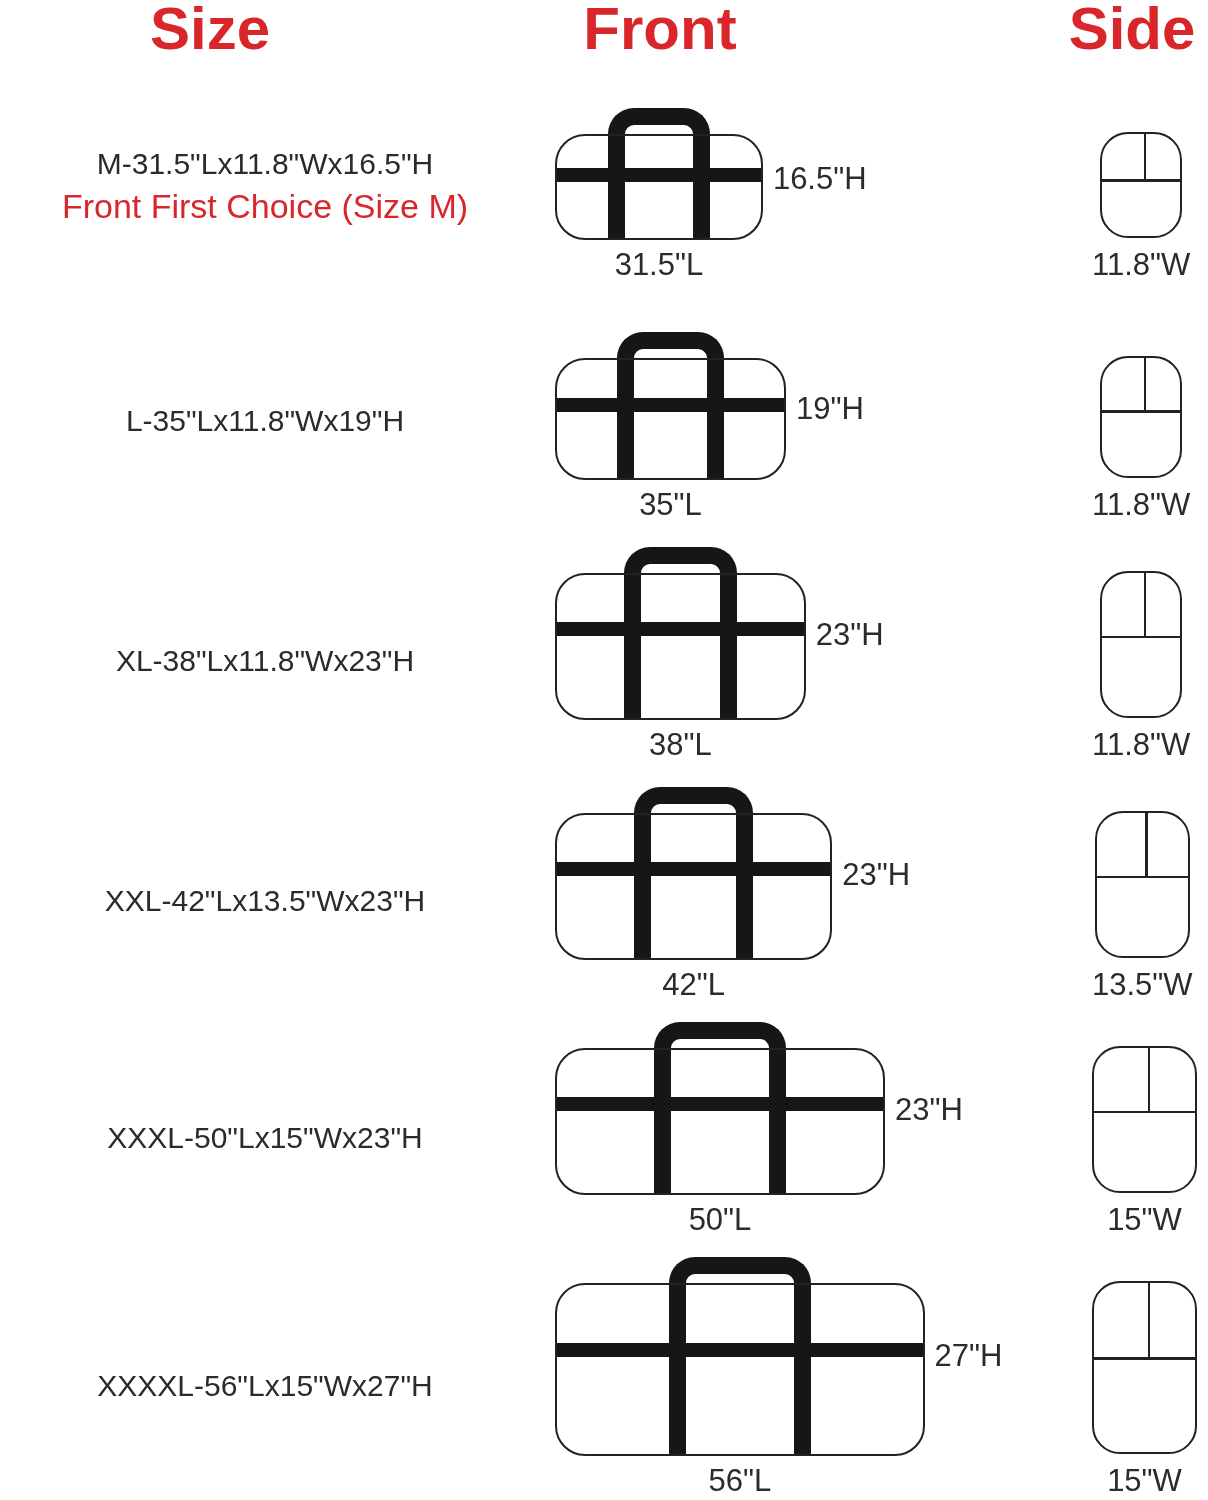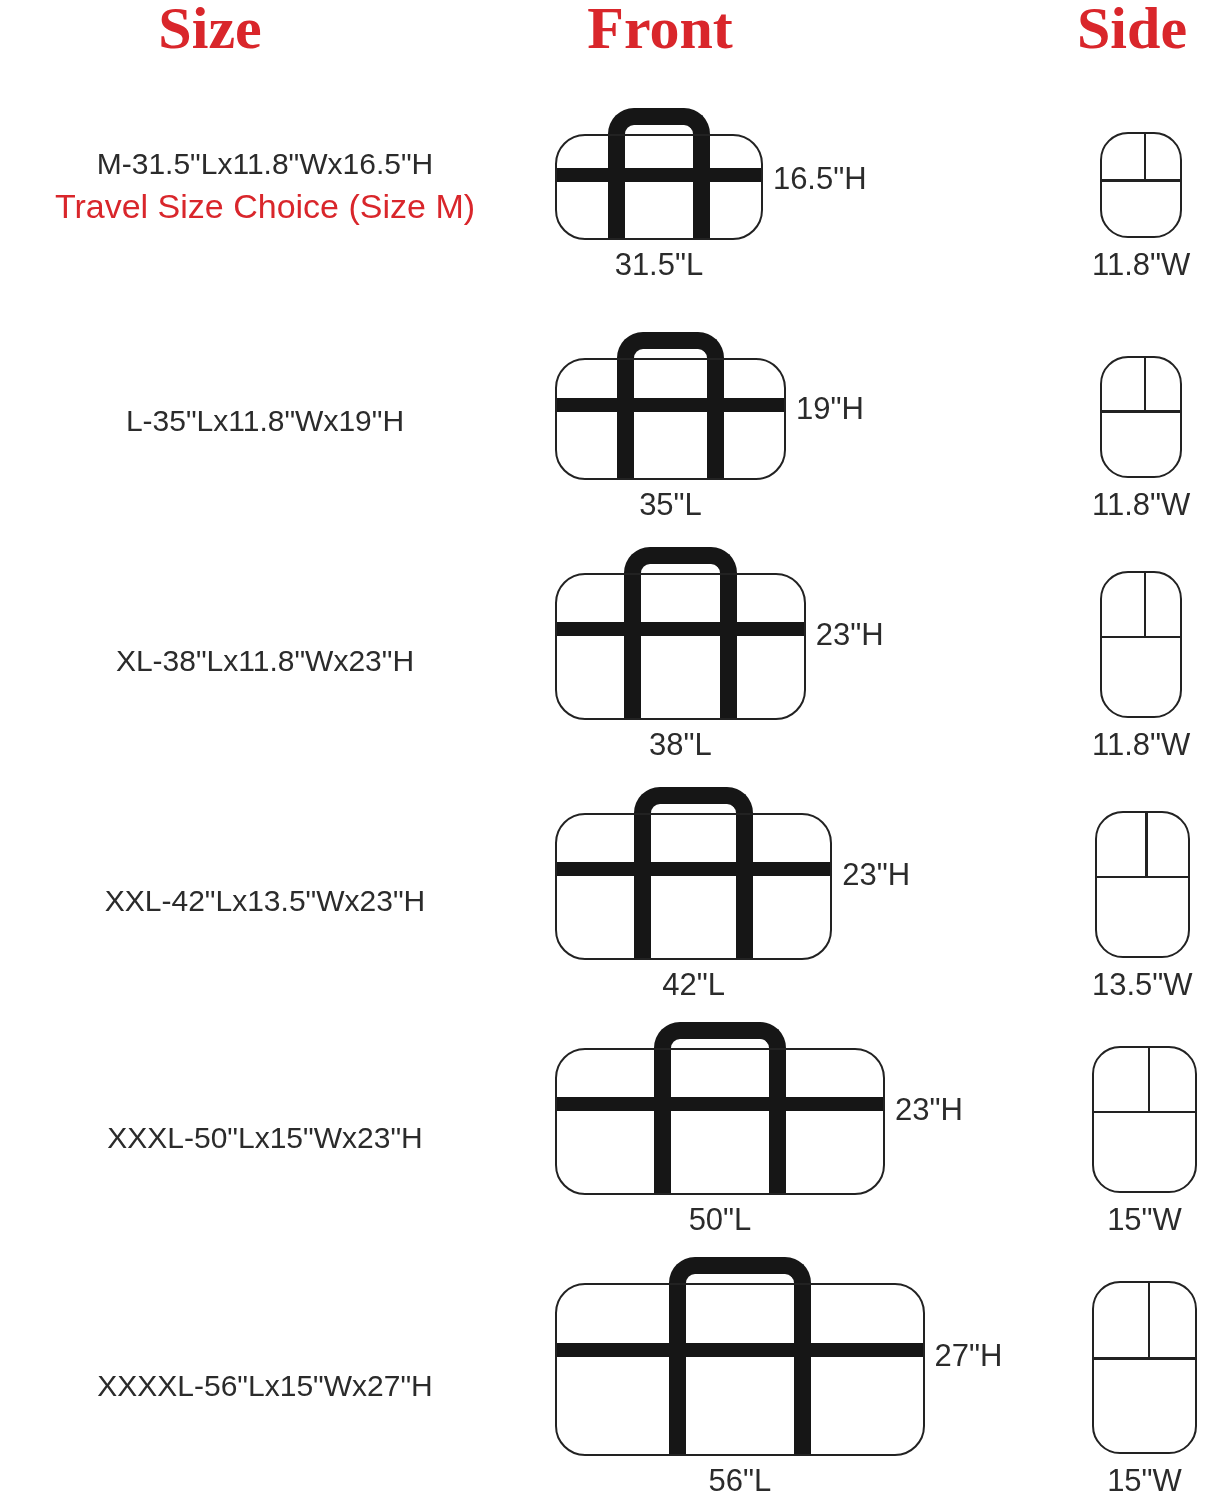--- a/index.html
+++ b/index.html
@@ -2,21 +2,21 @@
 <html><head>
 <meta charset="utf-8">
 <style>
   html,body{margin:0;padding:0;background:#ffffff;}
   body{
     width:1208px;height:1500px;overflow:hidden;
     font-family:"Liberation Sans", sans-serif;
     color:var(--text,#2b2b2b);
   }
   
-  .header{position:relative;height:70px;font-family:Liberation Serif, serif;}
+  .header{position:relative;height:70px;}
   .header .hlabel{
     position:absolute;top:-6px;transform:translateX(-50%);
     font-size:60px;font-weight:bold;color:var(--red,#d9262b);
     letter-spacing:0px;white-space:nowrap;
   }
   .h-size{left:210px;} .h-front{left:660px;} .h-side{left:1132px;}
 
   
   .row{
     display:grid;grid-template-columns:530px 530px 148px;
@@ -76,21 +76,21 @@
 
 <div class="header">
   <span class="hlabel h-size">Size</span>
   <span class="hlabel h-front">Front</span>
   <span class="hlabel h-side">Side</span>
 </div>
 
 <div class="row r1" style="--bw: 207.89999999999998px; --bh: 105.60000000000001px; --sw: 82.60000000000001px; --span: 101.975px;">
   <div class="col-size">
     <div class="size-label">M-31.5"Lx11.8"Wx16.5"H</div>
-    <div class="size-note">Travel Size Choice (Size M)</div>
+    <div class="size-note">Front First Choice (Size M)</div>
   </div>
   <div class="col-front">
     <div class="front-fig">
       <div class="bag">
         <div class="bag-handle"></div>
         <div class="bag-body">
           <div class="strap-v strap-left"></div>
           <div class="strap-v strap-right"></div>
           <div class="strap-band"></div>
         </div>

